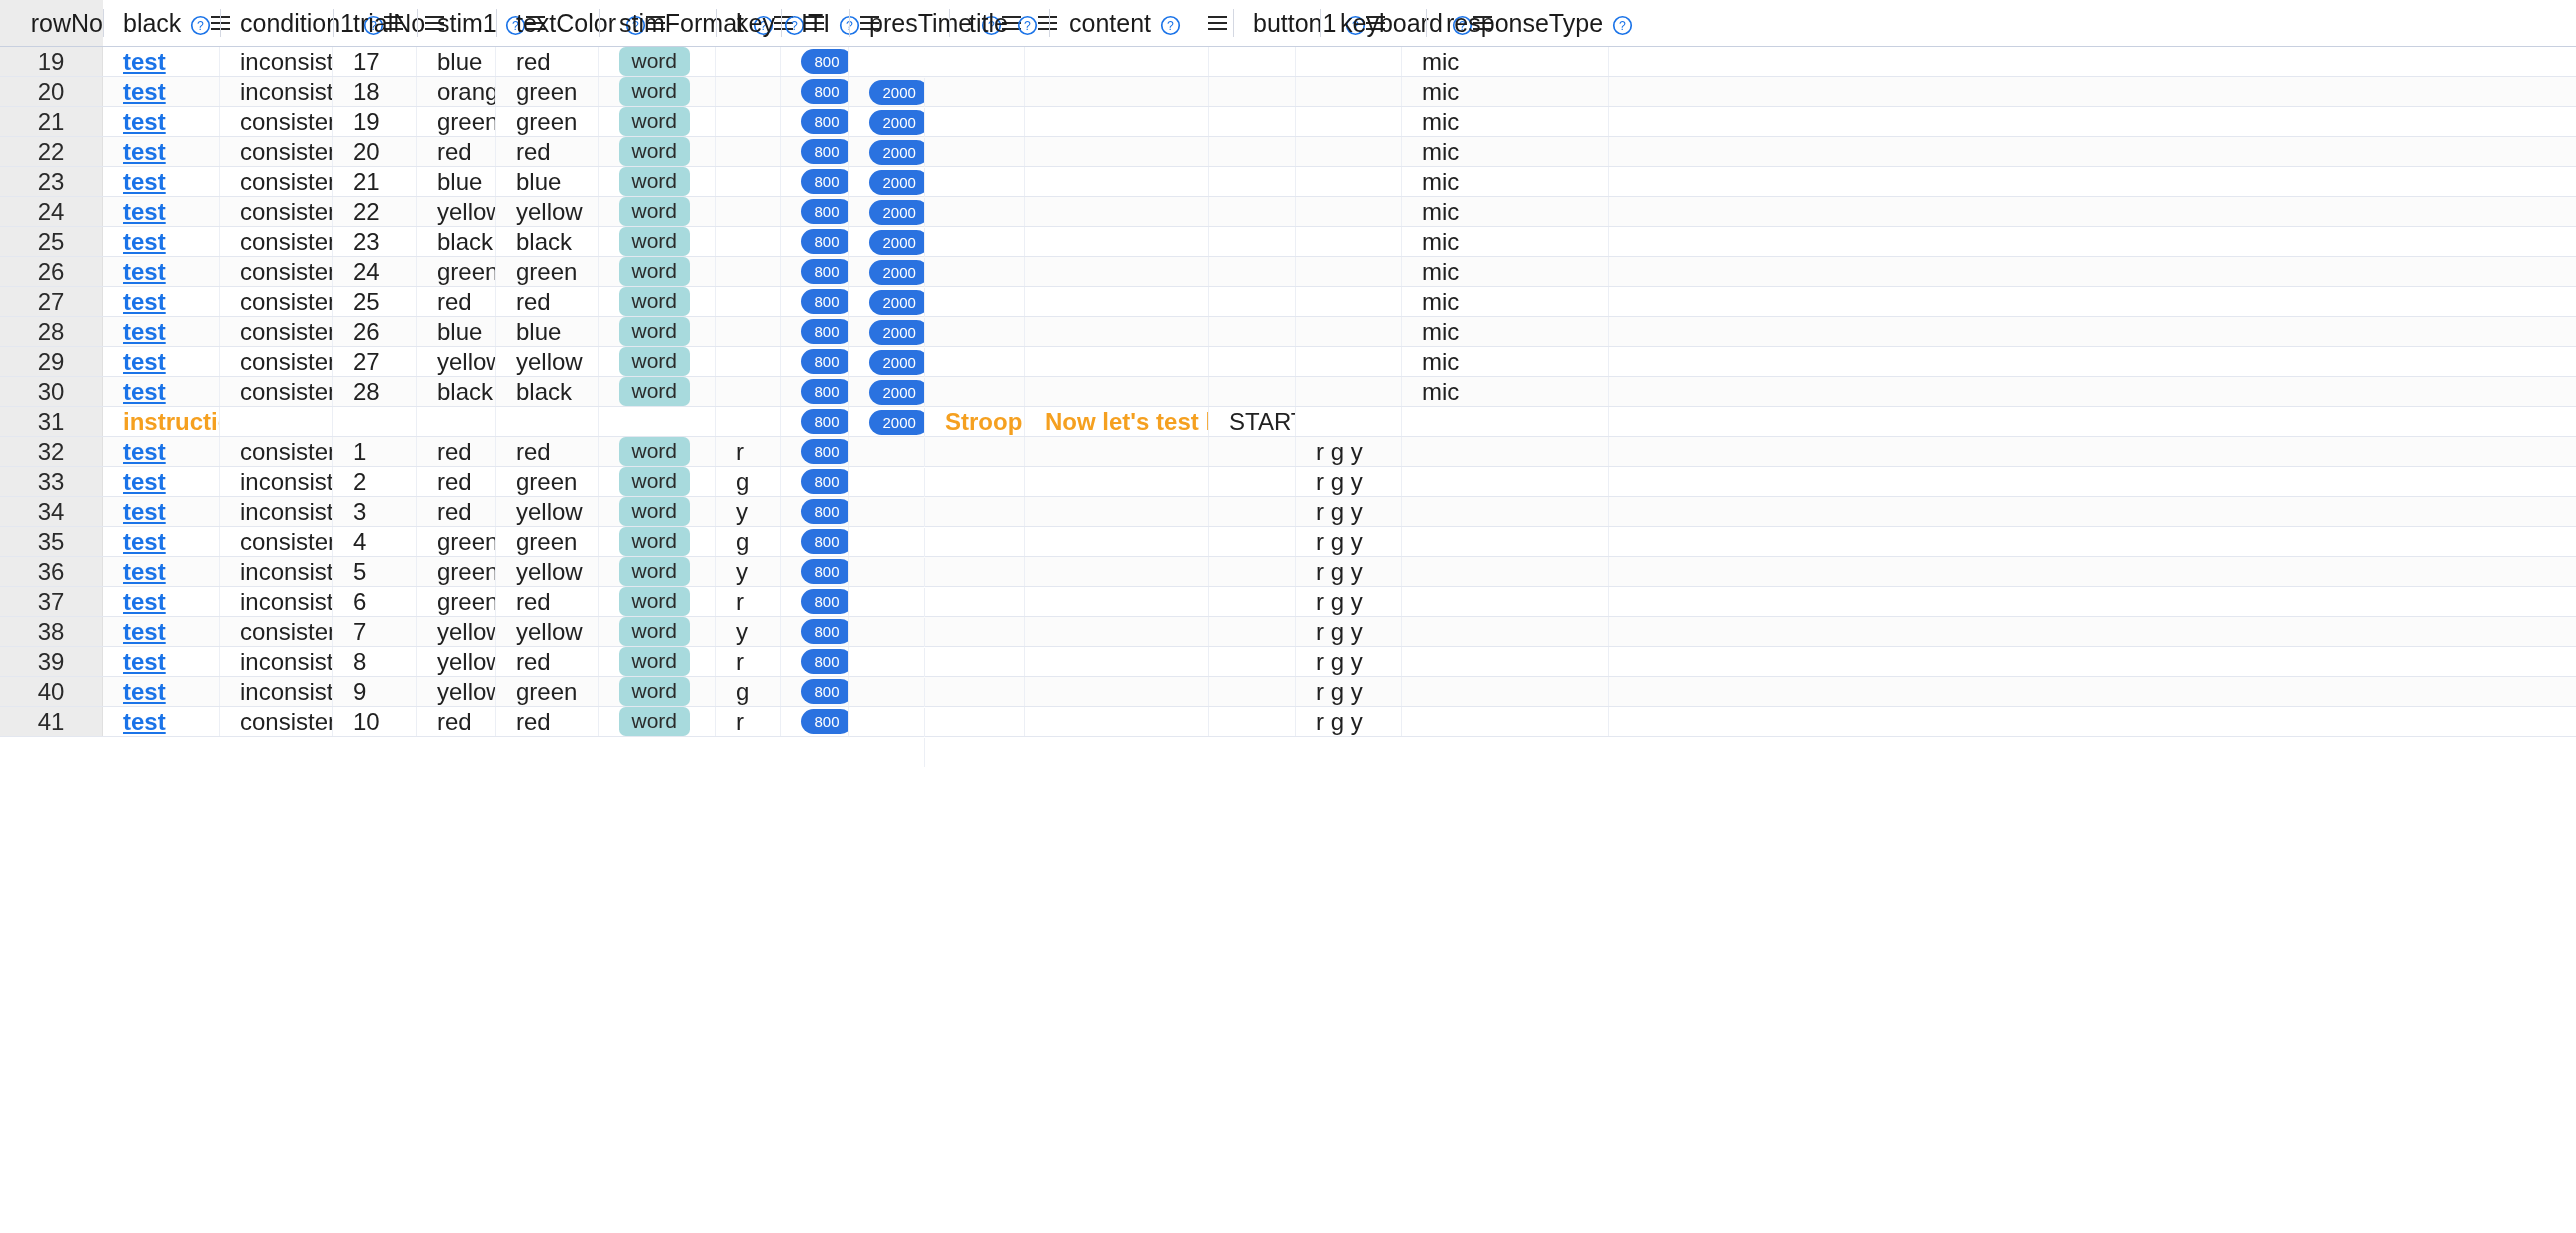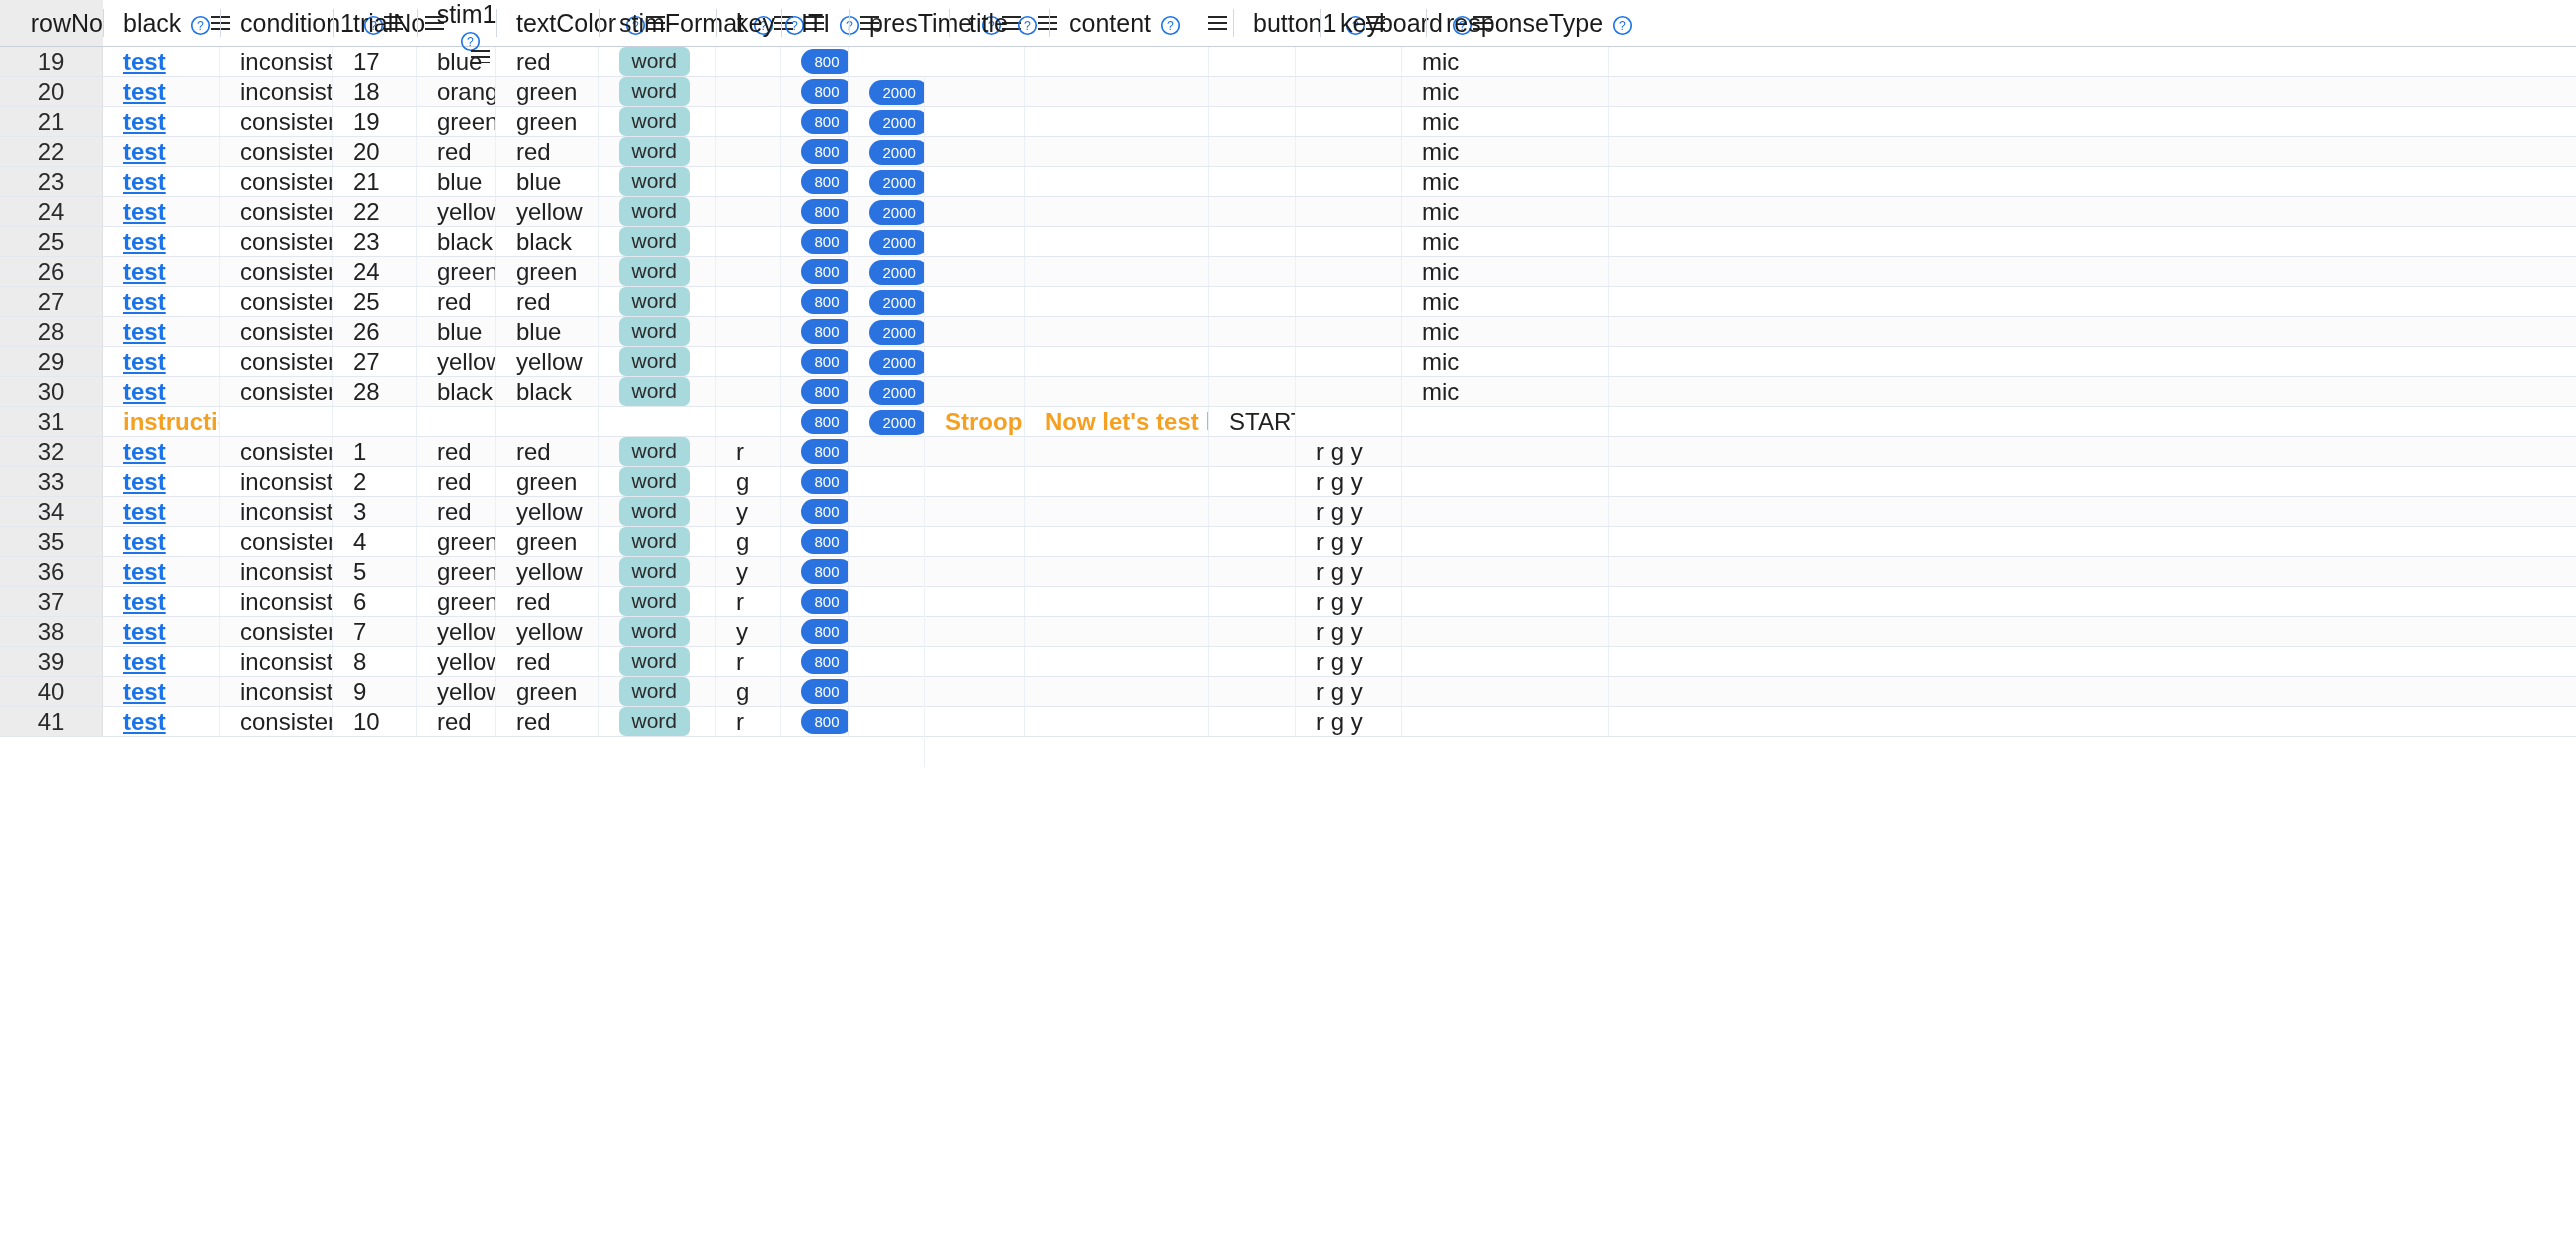--- a/index.html
+++ b/index.html
@@ -157,21 +157,21 @@
   .c-content      { width: 184px; }
   .c-button1      { width:  87px; }
   .c-keyboard     { width: 106px; }
   .c-responseType { width: 207px; }
 
   
   .h-rowNo        { width: 103px; }
   .h-type         { width: 117px; }
   .h-condition1   { width: 113px; }
   .h-trialNo      { width:  84px; }
-  .h-stim1        { width:  79px; flex-direction: column; }
+  .h-stim1        { width:  79px; }
   .h-textColor    { width: 103px; }
   .h-stimFormat   { width: 117px; }
   .h-key          { width:  65px; justify-content: space-between; }
   .h-ITI          { width:  68px; }
   .h-presTime     { width: 100px; }
   .h-title        { width: 100px; }
   .h-content      { width: 184px; }
   .h-button1      { width:  87px; }
   .h-keyboard     { width: 106px; }
   .h-responseType { width: 207px; }

